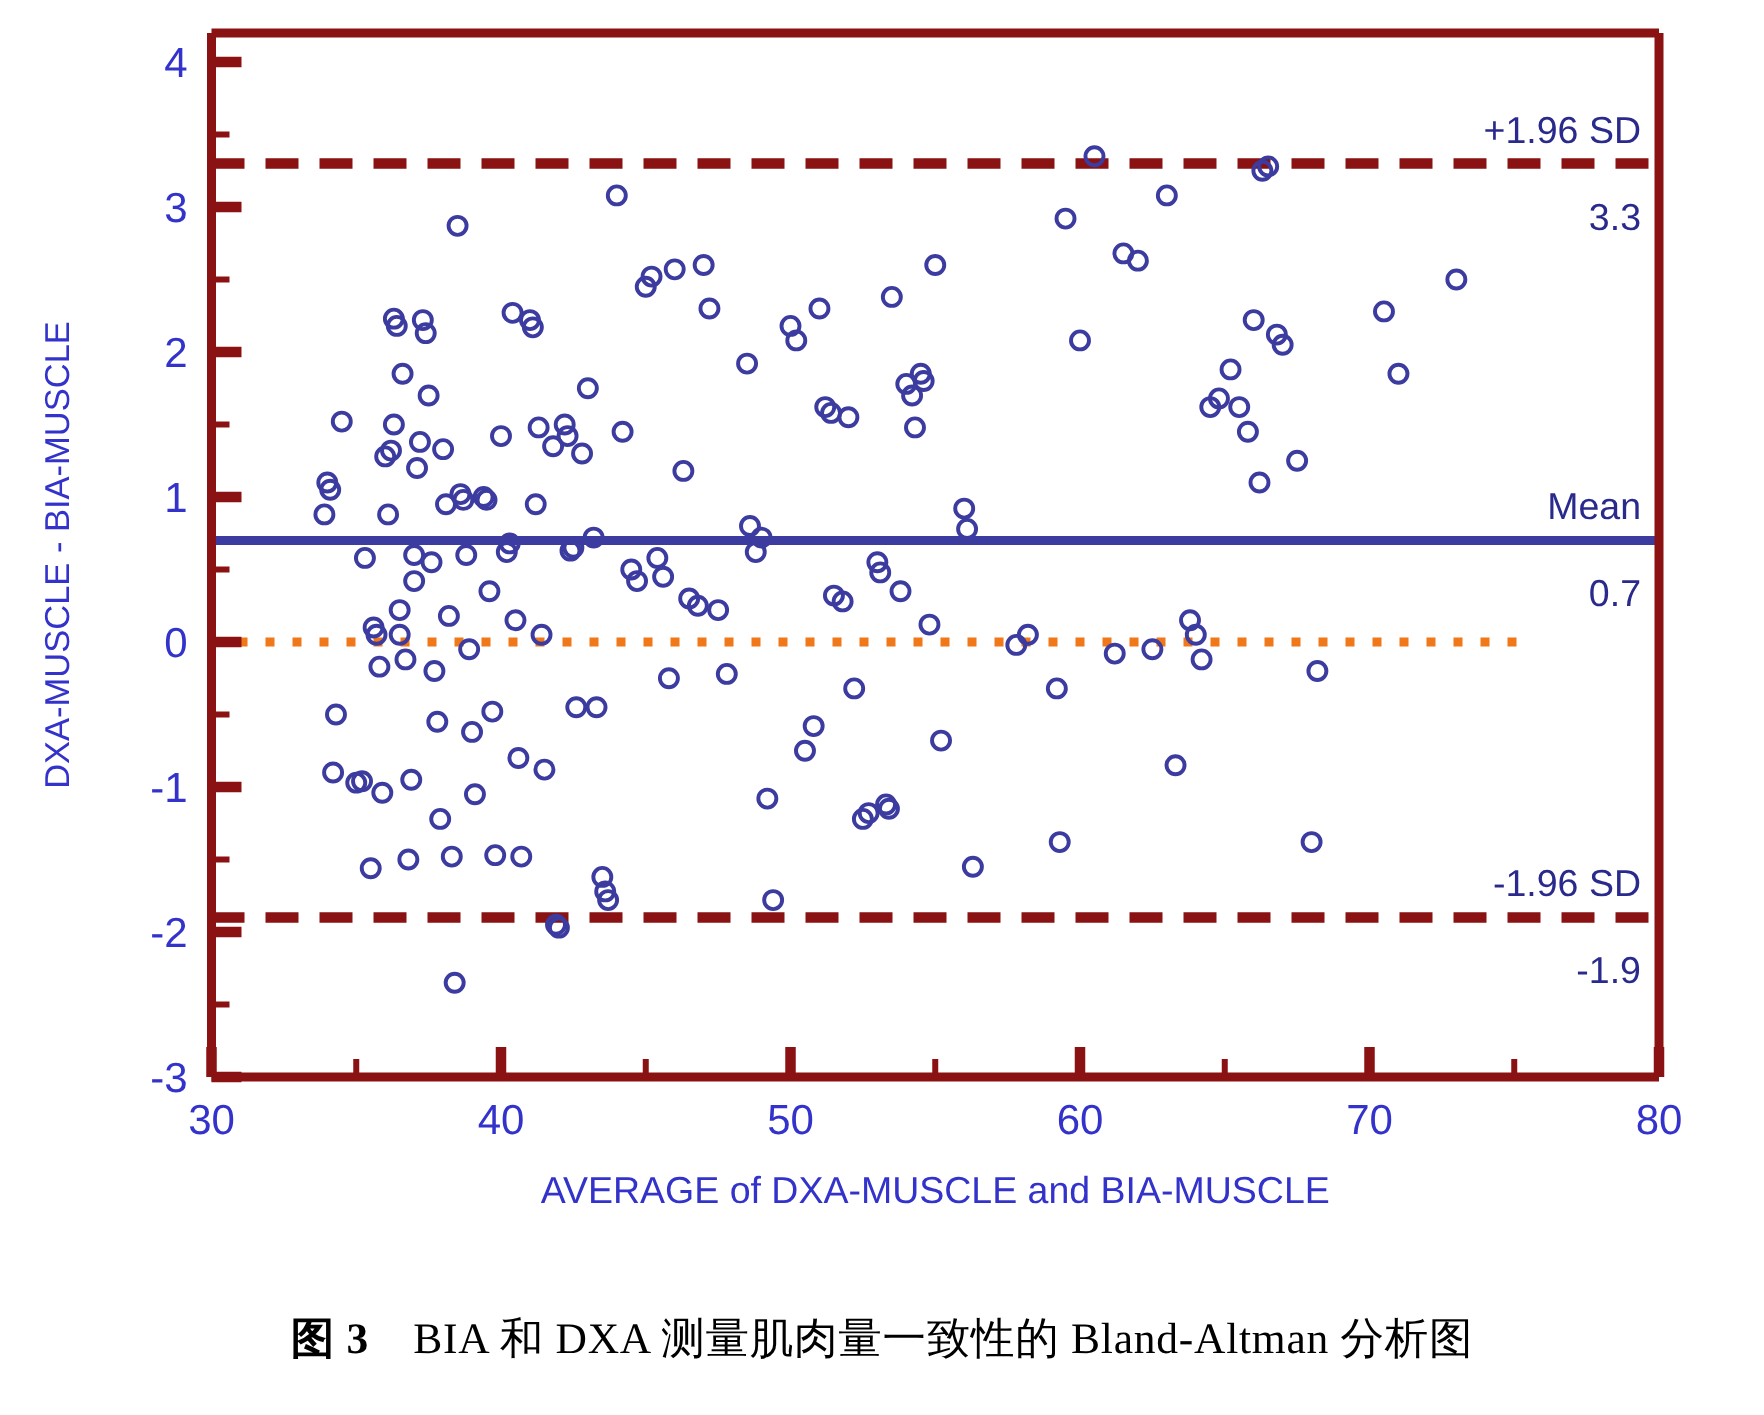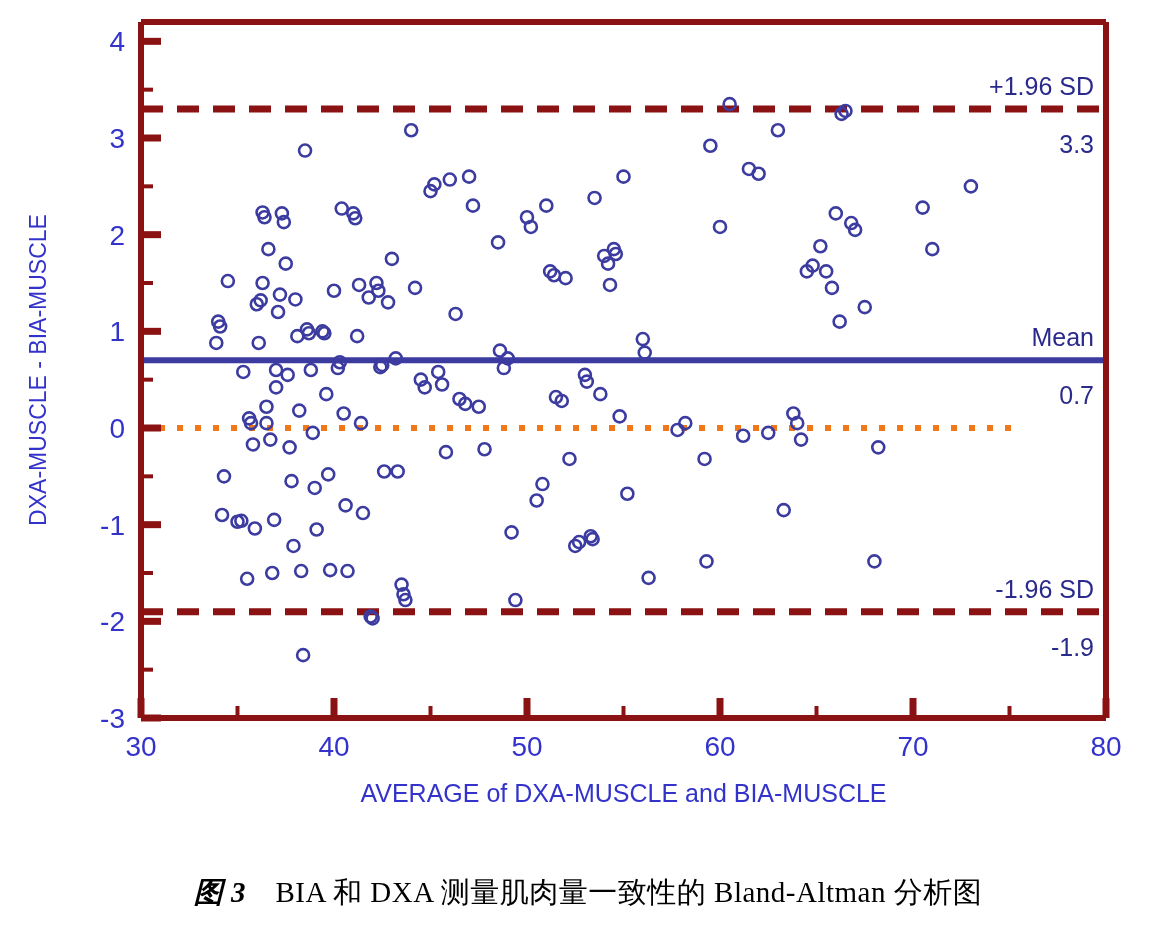--- a/index.html
+++ b/index.html
@@ -15,21 +15,21 @@
   svg.plot{position:absolute;left:0;top:0;}
 
   .cap-wrap{
     position:absolute;left:0;top:845px;width:1176px;height:95px;
     display:flex;align-items:center;justify-content:center;
   }
   .caption{
     font-family:"Liberation Serif", serif;
     font-size:29px;color:#000;white-space:pre;letter-spacing:0.5px;
   }
-  .caption .cap-num{font-weight:bold;font-style:italic;}
+  .caption .cap-num{font-weight:bold;}
 </style>
 </head>
 <body>
 
 <div id="root">
 
   <div class="figure-area">
     <svg class="plot" id="plot-svg" width="1176" height="840">
         <rect x="141" y="22" width="965" height="696" fill="#ffffff"></rect>
         <line x1="141" y1="109" x2="1106" y2="109" stroke="#8B1212" stroke-width="7" stroke-dasharray="22,14"></line>

